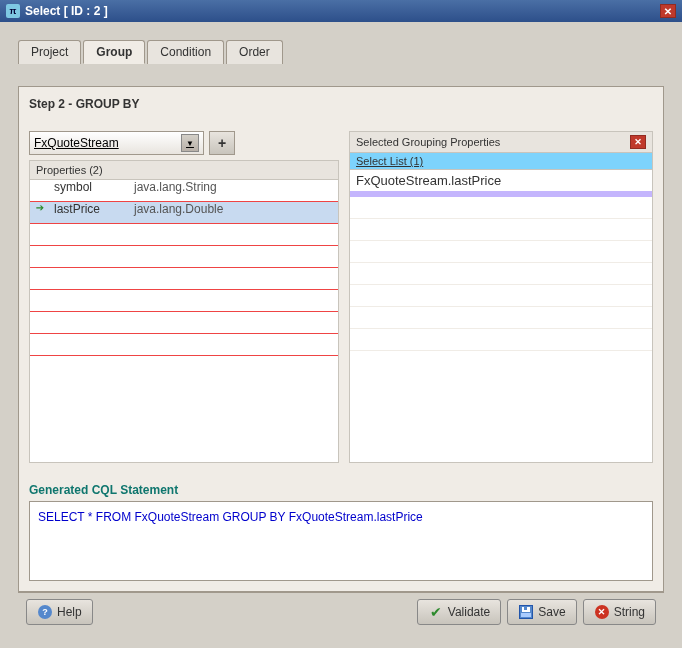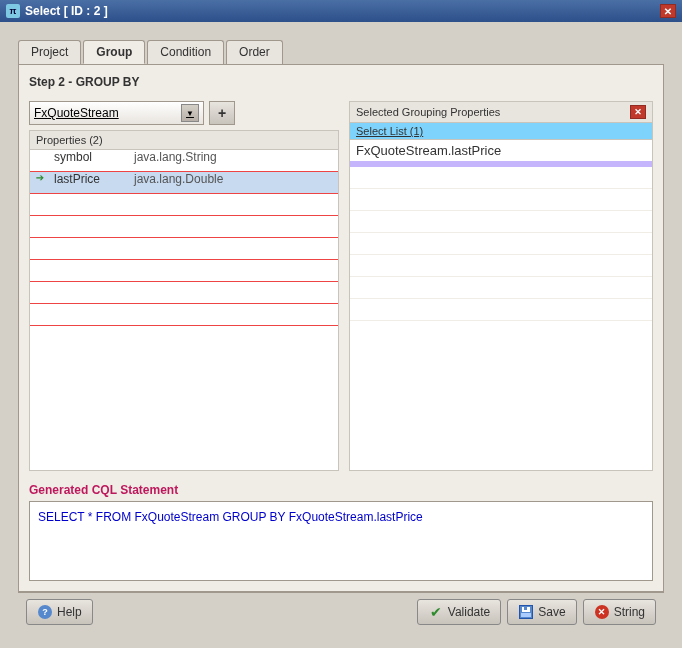--- a/index.html
+++ b/index.html
@@ -83,21 +83,22 @@
     }
 
     
     .content-panel {
       background: #f0ece6;
       border: 1px solid #a0988c;
       flex: 1;
       padding: 10px;
       display: flex;
       flex-direction: column;
-      gap: 8px;
+      gap: 16px;
+      margin-top: 22px;
     }
 
     .step-title {
       font-weight: bold;
       font-size: 12px;
       color: #333;
       margin-bottom: 4px;
     }
 
     
@@ -247,21 +248,21 @@
       height: 22px;
       border-bottom: 1px solid #f0ece6;
     }
 
     
     .cql-section {
       margin-top: 4px;
     }
     .cql-label {
       font-size: 12px;
-      color: #be185d;
+      color: #0f766e;
       font-weight: bold;
       margin-bottom: 4px;
     }
     .cql-box {
       background: white;
       border: 1px solid #a0988c;
       padding: 8px;
       min-height: 80px;
       font-size: 12px;
       color: #0000cc;

